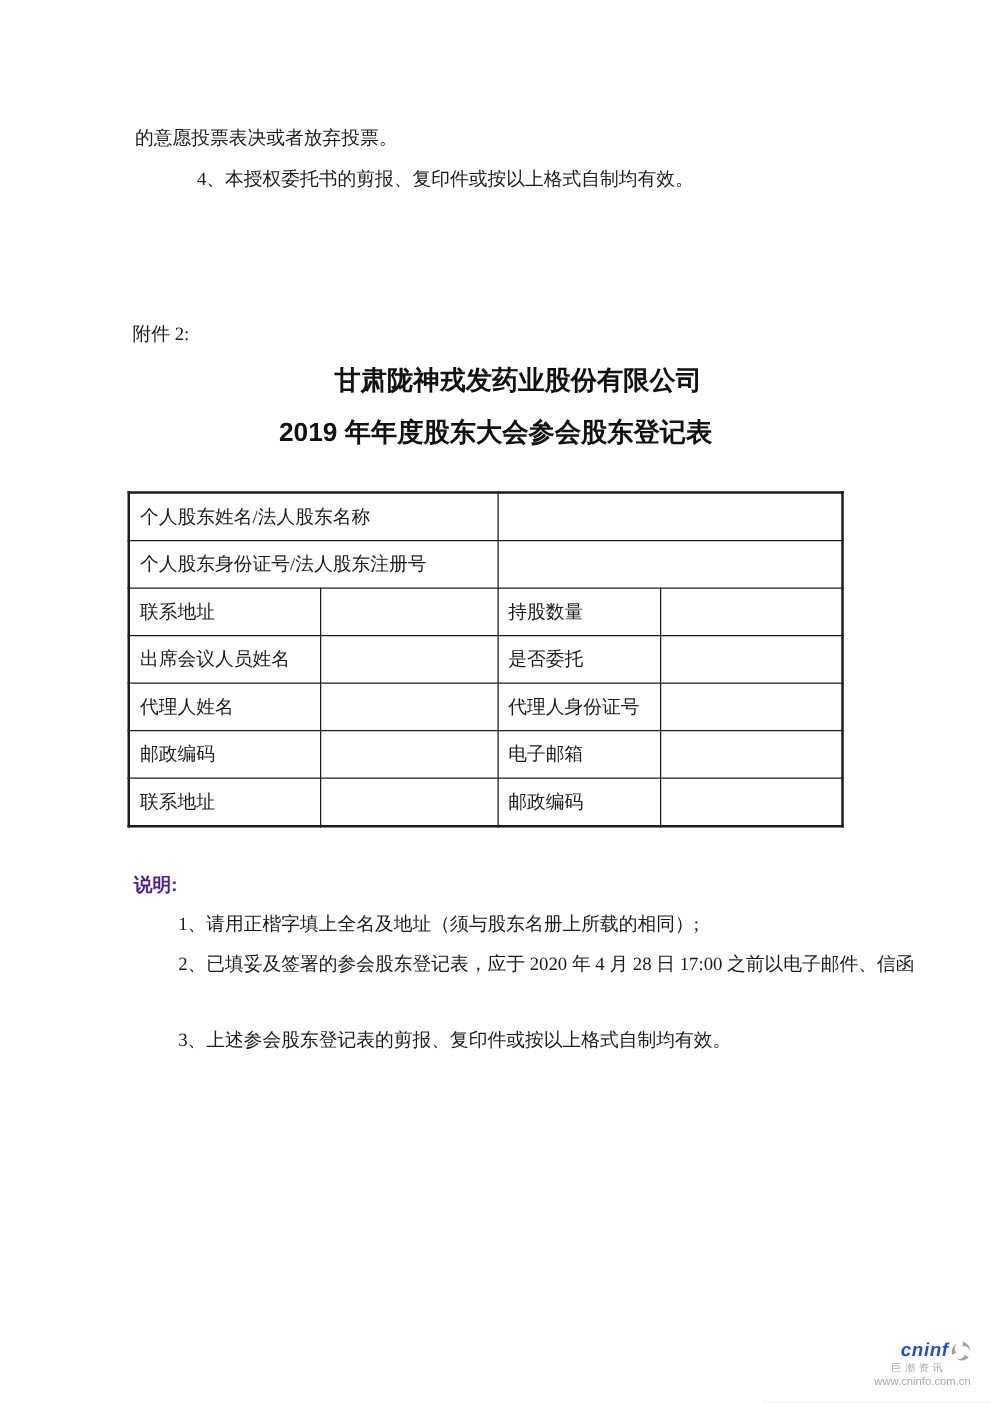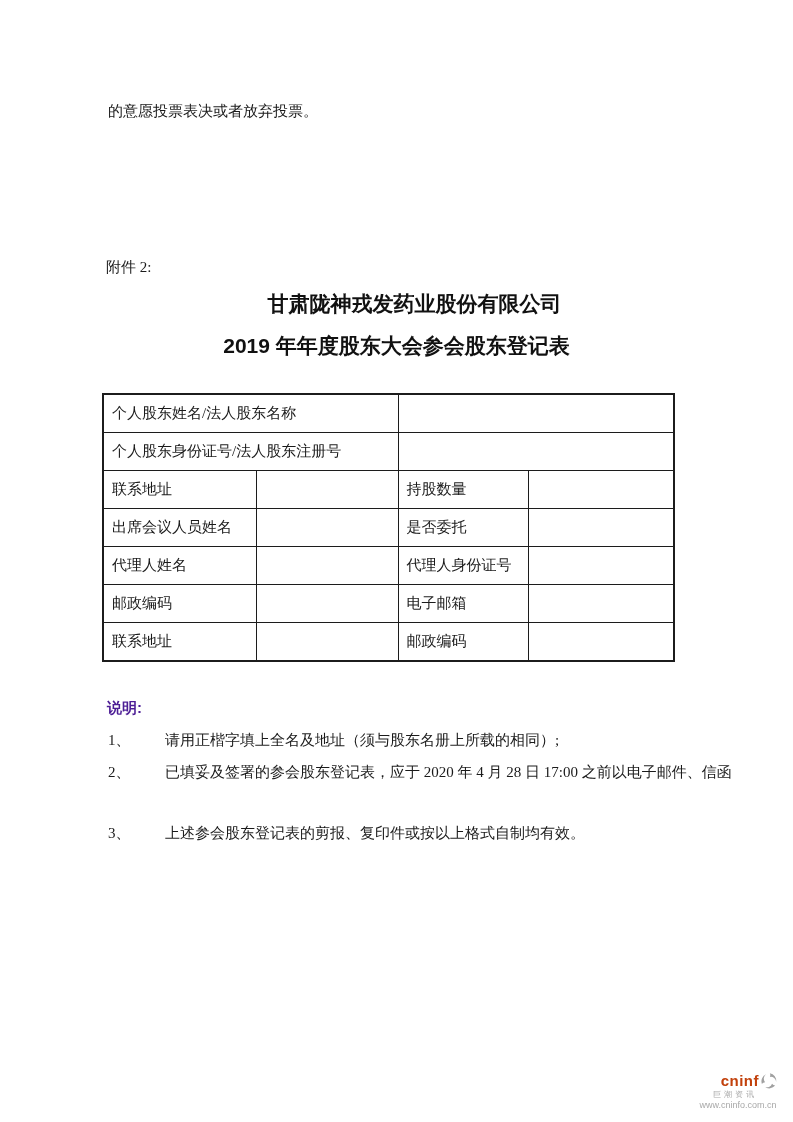--- a/index.html
+++ b/index.html
@@ -12,20 +12,21 @@
     color:#000;
     overflow:hidden;
   }
   .tline{
     position:absolute;
     left:108px;
     font-size:15px;
     line-height:1.25;
     white-space:nowrap;
     color:#1a1a1a;
+    text-align:right;
   }
   .num{display:inline-block;}
   .num.wide{width:72px;}
   .num.mid{width:57px;}
   .num.none{width:0;}
   .attach{position:absolute;left:106px;font-size:15px;color:#1a1a1a;white-space:nowrap;text-align:center;}
   .title{
     position:absolute;left:0;right:0;
     text-align:center;
     font-family:"Liberation Sans","DejaVu Sans",sans-serif;
@@ -70,21 +71,22 @@
   }
   .cninfo .brandrow{
     display:flex;align-items:center;justify-content:flex-end;
     gap:1px;
     padding-right:2px;
   }
   .cninfo .brand{
     font-weight:bold;
     font-size:15px;
     letter-spacing:0.5px;
-    color:#c2410c;
+    color:#1d4ed8;
+    font-style:italic;
   }
   .cninfo .cn{
     font-size:8px;
     letter-spacing:3px;
     margin-top:1px;
     padding-right:6px;
     color:#a8a8a8;
   }
   .cninfo .url{
     font-size:9px;
@@ -93,20 +95,23 @@
     color:#a8a8a8;
   }
 </style>
 </head>
 <body>
 
 <div class="page">
 
   <div class="tline" style="top:102px;">
     <span class="num none"></span><span>的意愿投票表决或者放弃投票。</span>
+  </div>
+  <div class="tline" style="top:135px;">
+    <span class="num wide">4、</span><span>本授权委托书的剪报、复印件或按以上格式自制均有效。</span>
   </div>
 
   <div class="attach" style="top:258px;">附件 2:</div>
 
   <div class="title" style="top:290px;margin-left:36px;">甘肃陇神戎发药业股份有限公司</div>
   <div class="title" style="top:332px;">2019 年年度股东大会参会股东登记表</div>
 
   <table class="reg">
     <colgroup>
       <col style="width:153px;">

